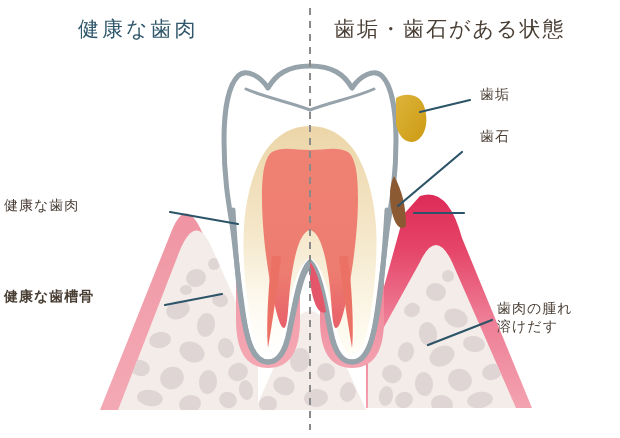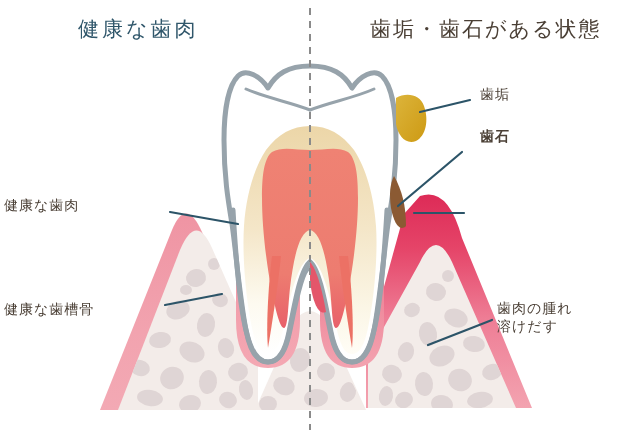--- a/index.html
+++ b/index.html
@@ -16,21 +16,21 @@
     position:absolute;
     font-family:"DejaVu Sans", sans-serif;
     font-size:14px;
     letter-spacing:1px;
     line-height:1.25;
     white-space:pre-line;
     font-weight:400;
   }
   .lbl.brown { color:#4a3f35; }
   .lbl.title-left { color:#30576b; font-size:21px; letter-spacing:3px; }
-  .lbl.title-right { color:#4a3f35; font-size:21px; letter-spacing:2px;margin-left:36px; }
+  .lbl.title-right { color:#4a3f35; font-size:21px; letter-spacing:2px; }
 </style>
 </head>
 <body>
 
 <div id="stage">
 
   <svg id="art" width="620" height="438" viewBox="0 0 620 438">
     <defs>
       <linearGradient id="gDentin" x1="0" y1="0" x2="0" y2="1">
         <stop offset="0%" stop-color="#ecd6a8"></stop>
@@ -257,23 +257,23 @@
 
     <line x1="310" y1="8" x2="310" y2="430" stroke="#8a8a8a" stroke-width="2" stroke-dasharray="7 6"></line>
   </svg>
 
   <div class="lbl title-left" style="left:78px; top:16px;">健康な歯肉</div>
 
   <div class="lbl title-right" style="left:334px; top:16px;">歯垢・歯石がある状態</div>
 
   <div class="lbl brown" style="left:4px; top:197px;">健康な歯肉</div>
 
-  <div class="lbl brown" style="left:4px; top:301px;">健康な歯槽骨</div>
+  <div class="lbl brown" style="left:4px; top:288px;font-weight:bold;">健康な歯槽骨</div>
 
   <div class="lbl brown" style="left:480px; top:86px;">歯垢</div>
 
-  <div class="lbl brown" style="left:480px; top:128px;font-weight:bold;">歯石</div>
+  <div class="lbl brown" style="left:480px; top:128px;">歯石</div>
 
 
   <div class="lbl brown" style="left:497px; top:300px;">歯肉の腫れ
 溶けだす</div>
 
 </div>
 
 </body></html>

